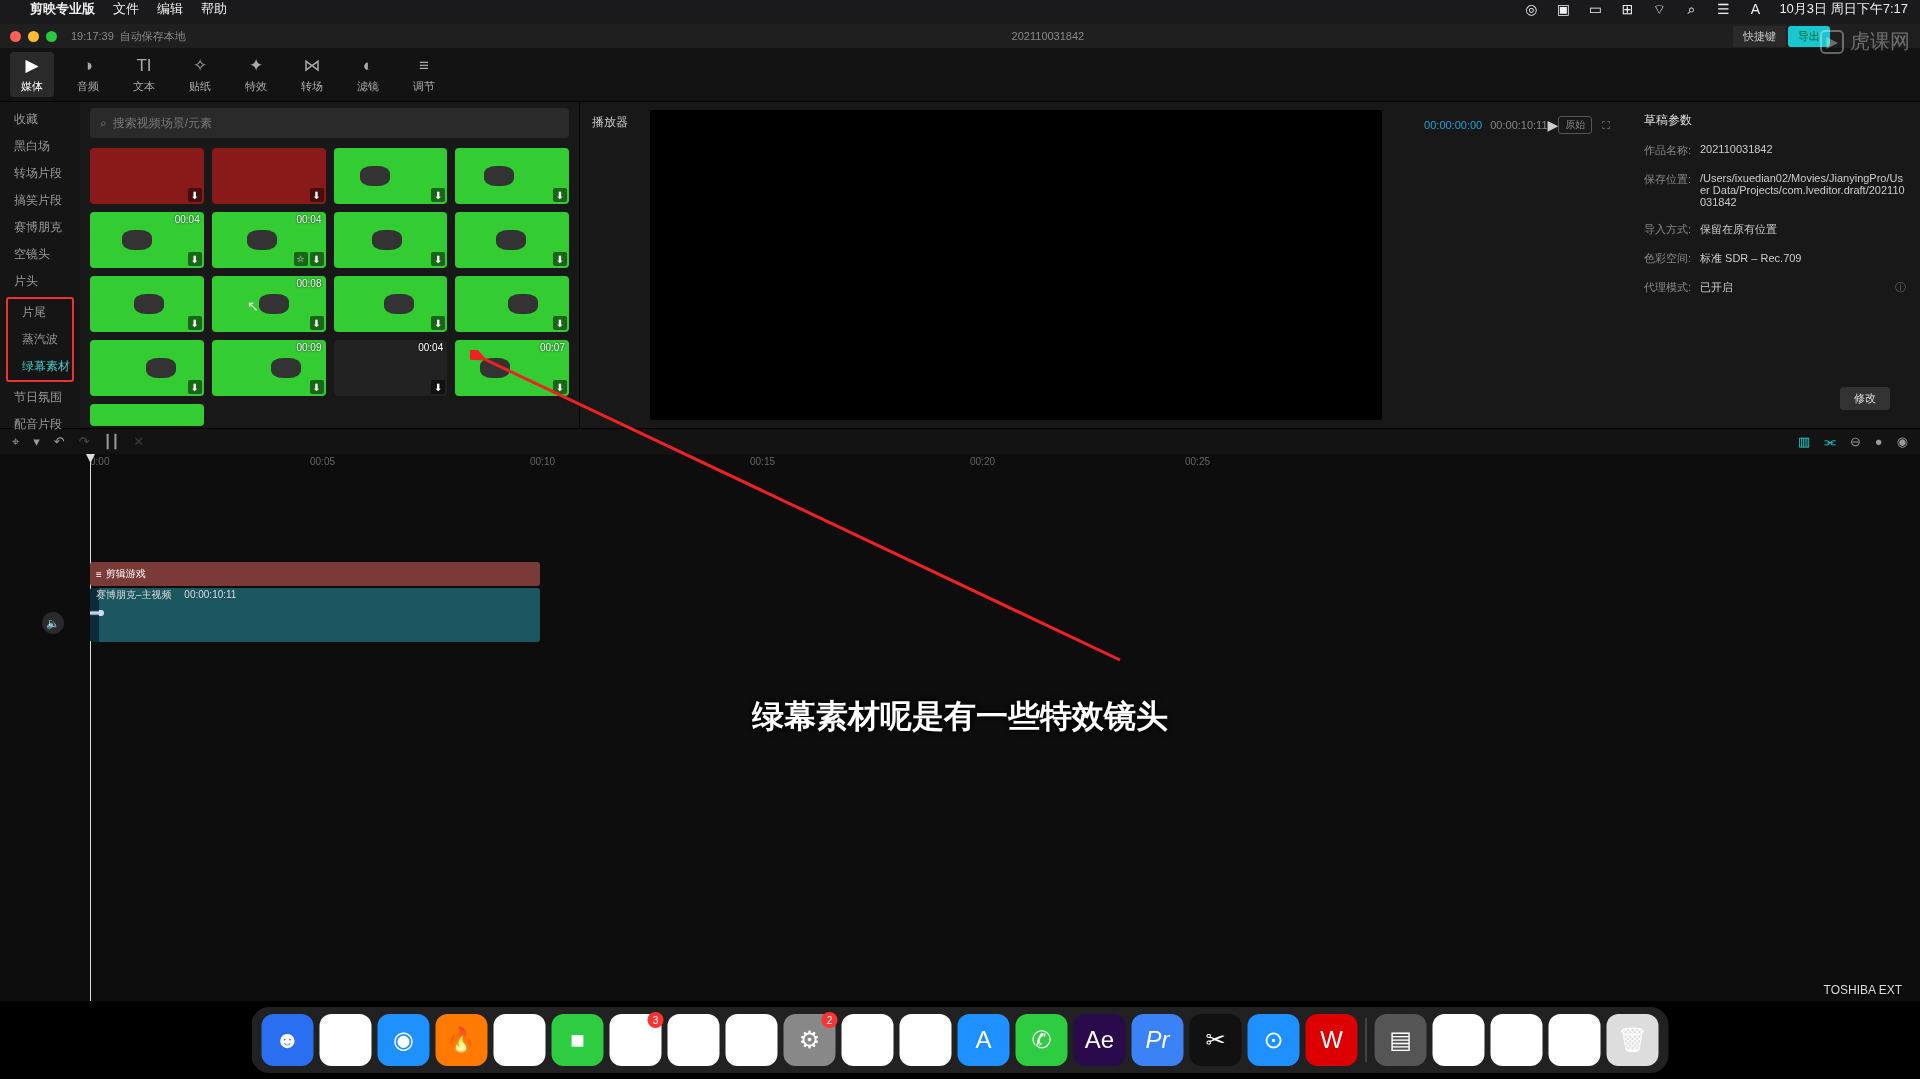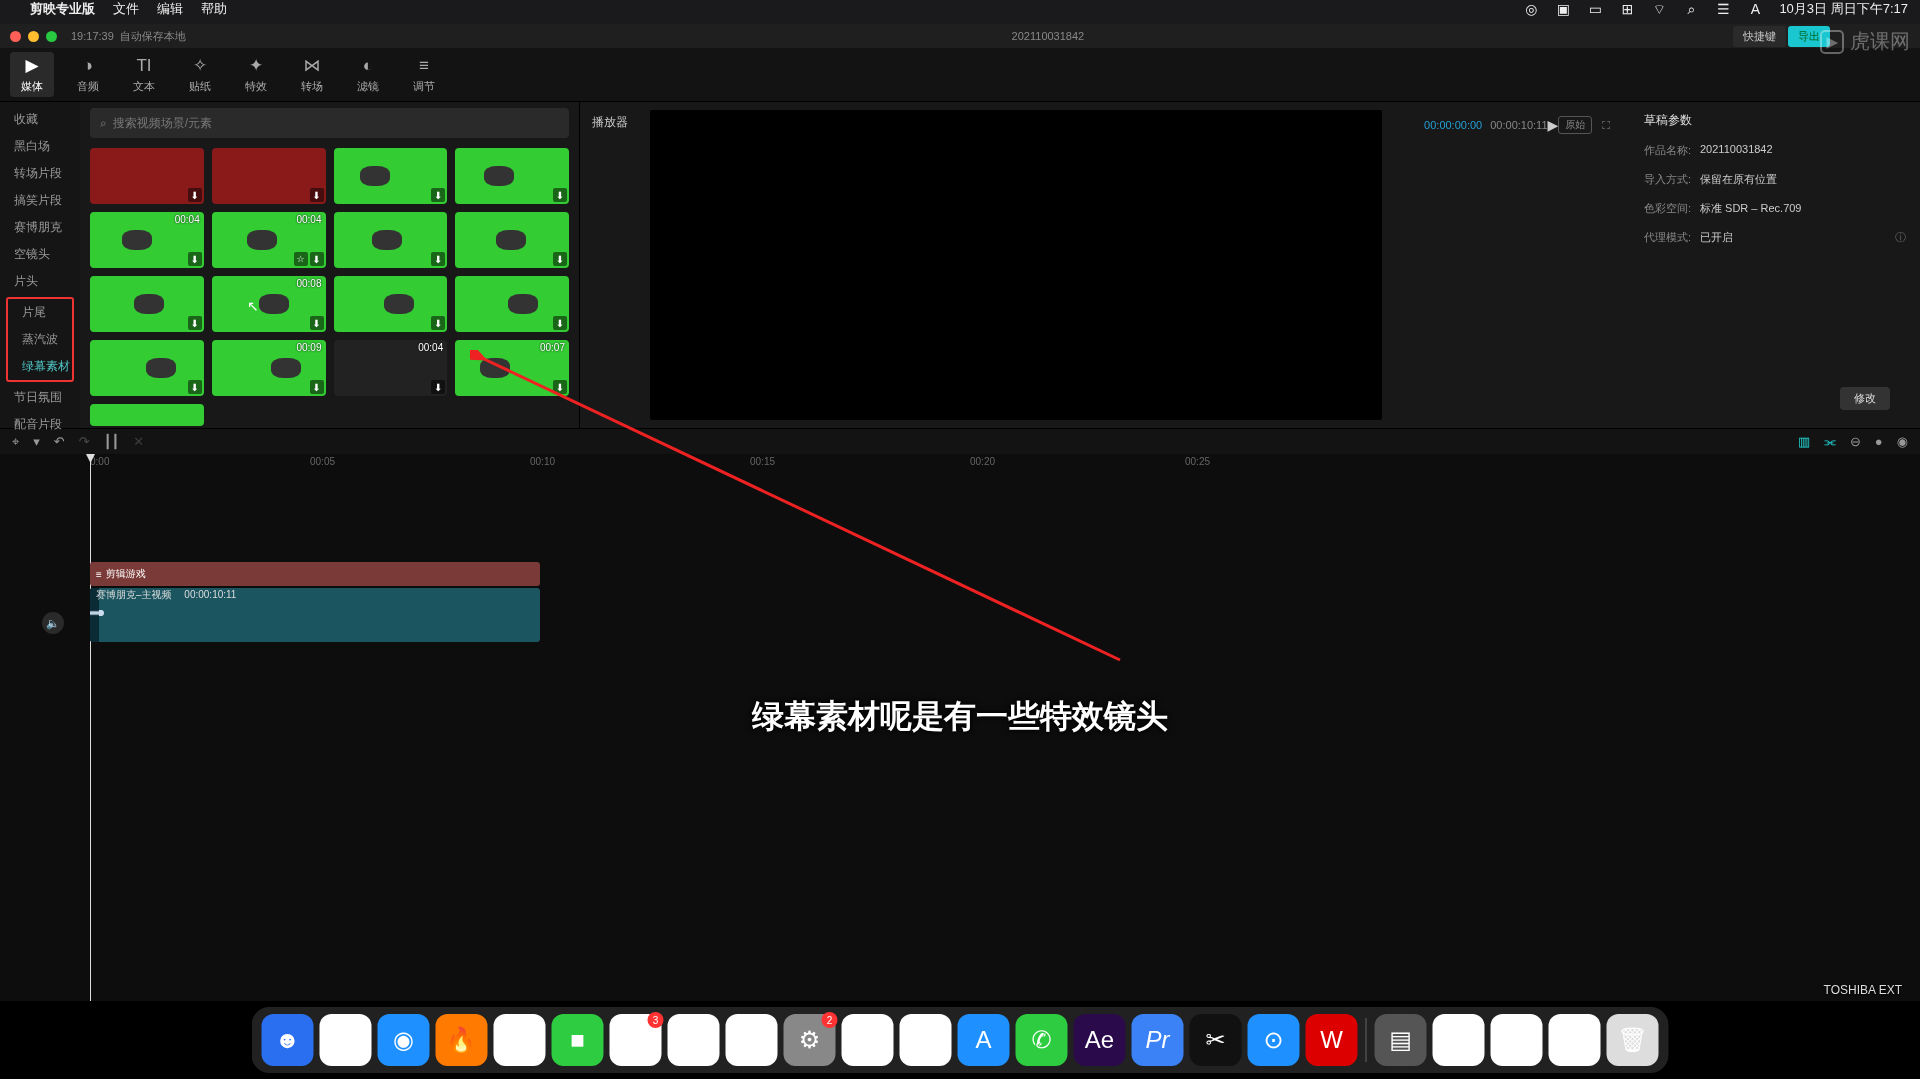--- a/index.html
+++ b/index.html
@@ -304,20 +304,24 @@
       </div>
     </div>
   </div>
 
   <div class="pane right-pane">
     <div class="right-pane-wrap">
       <h4>草稿参数</h4>
       <div class="prop">
           <span class="k">作品名称:</span>
           <span class="v">202110031842</span>
+        </div>
+      <div class="prop">
+          <span class="k">保存位置:</span>
+          <span class="v">/Users/ixuedian02/Movies/JianyingPro/User Data/Projects/com.lveditor.draft/202110031842</span>
         </div>
       <div class="prop">
           <span class="k">导入方式:</span>
           <span class="v">保留在原有位置</span>
         </div>
       <div class="prop">
           <span class="k">色彩空间:</span>
           <span class="v">标准 SDR – Rec.709</span>
         </div>
       <div class="prop">

